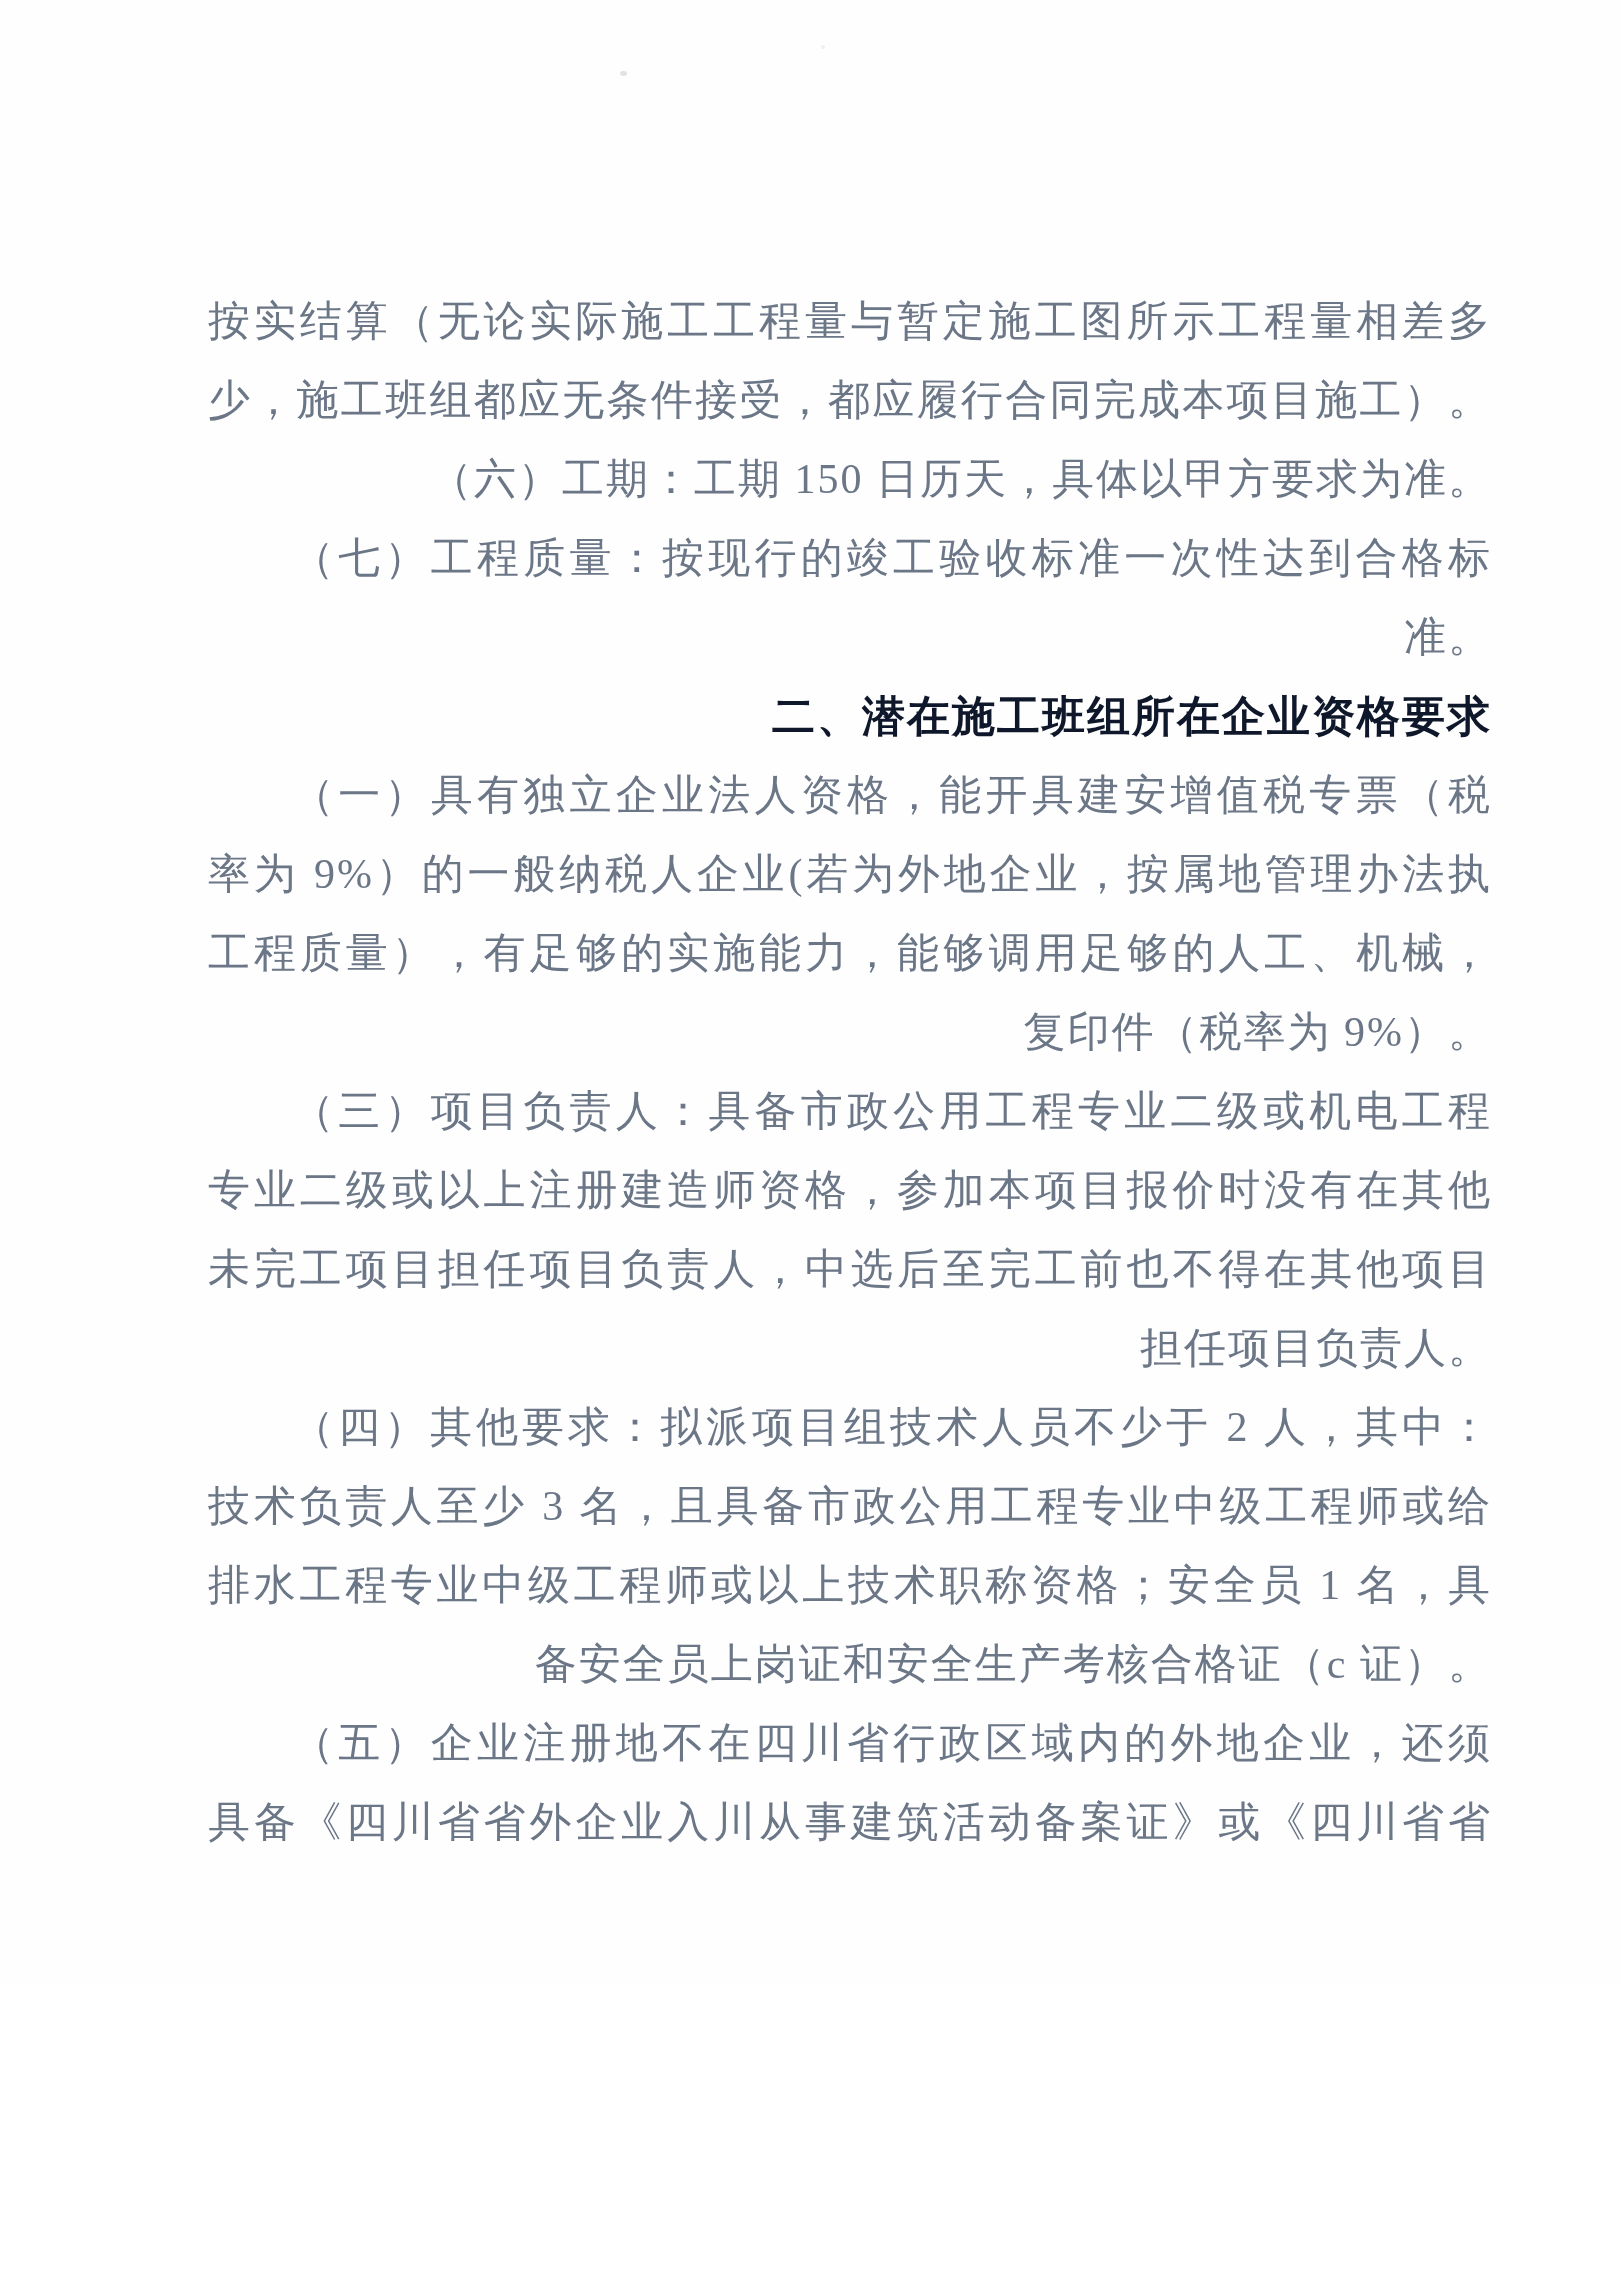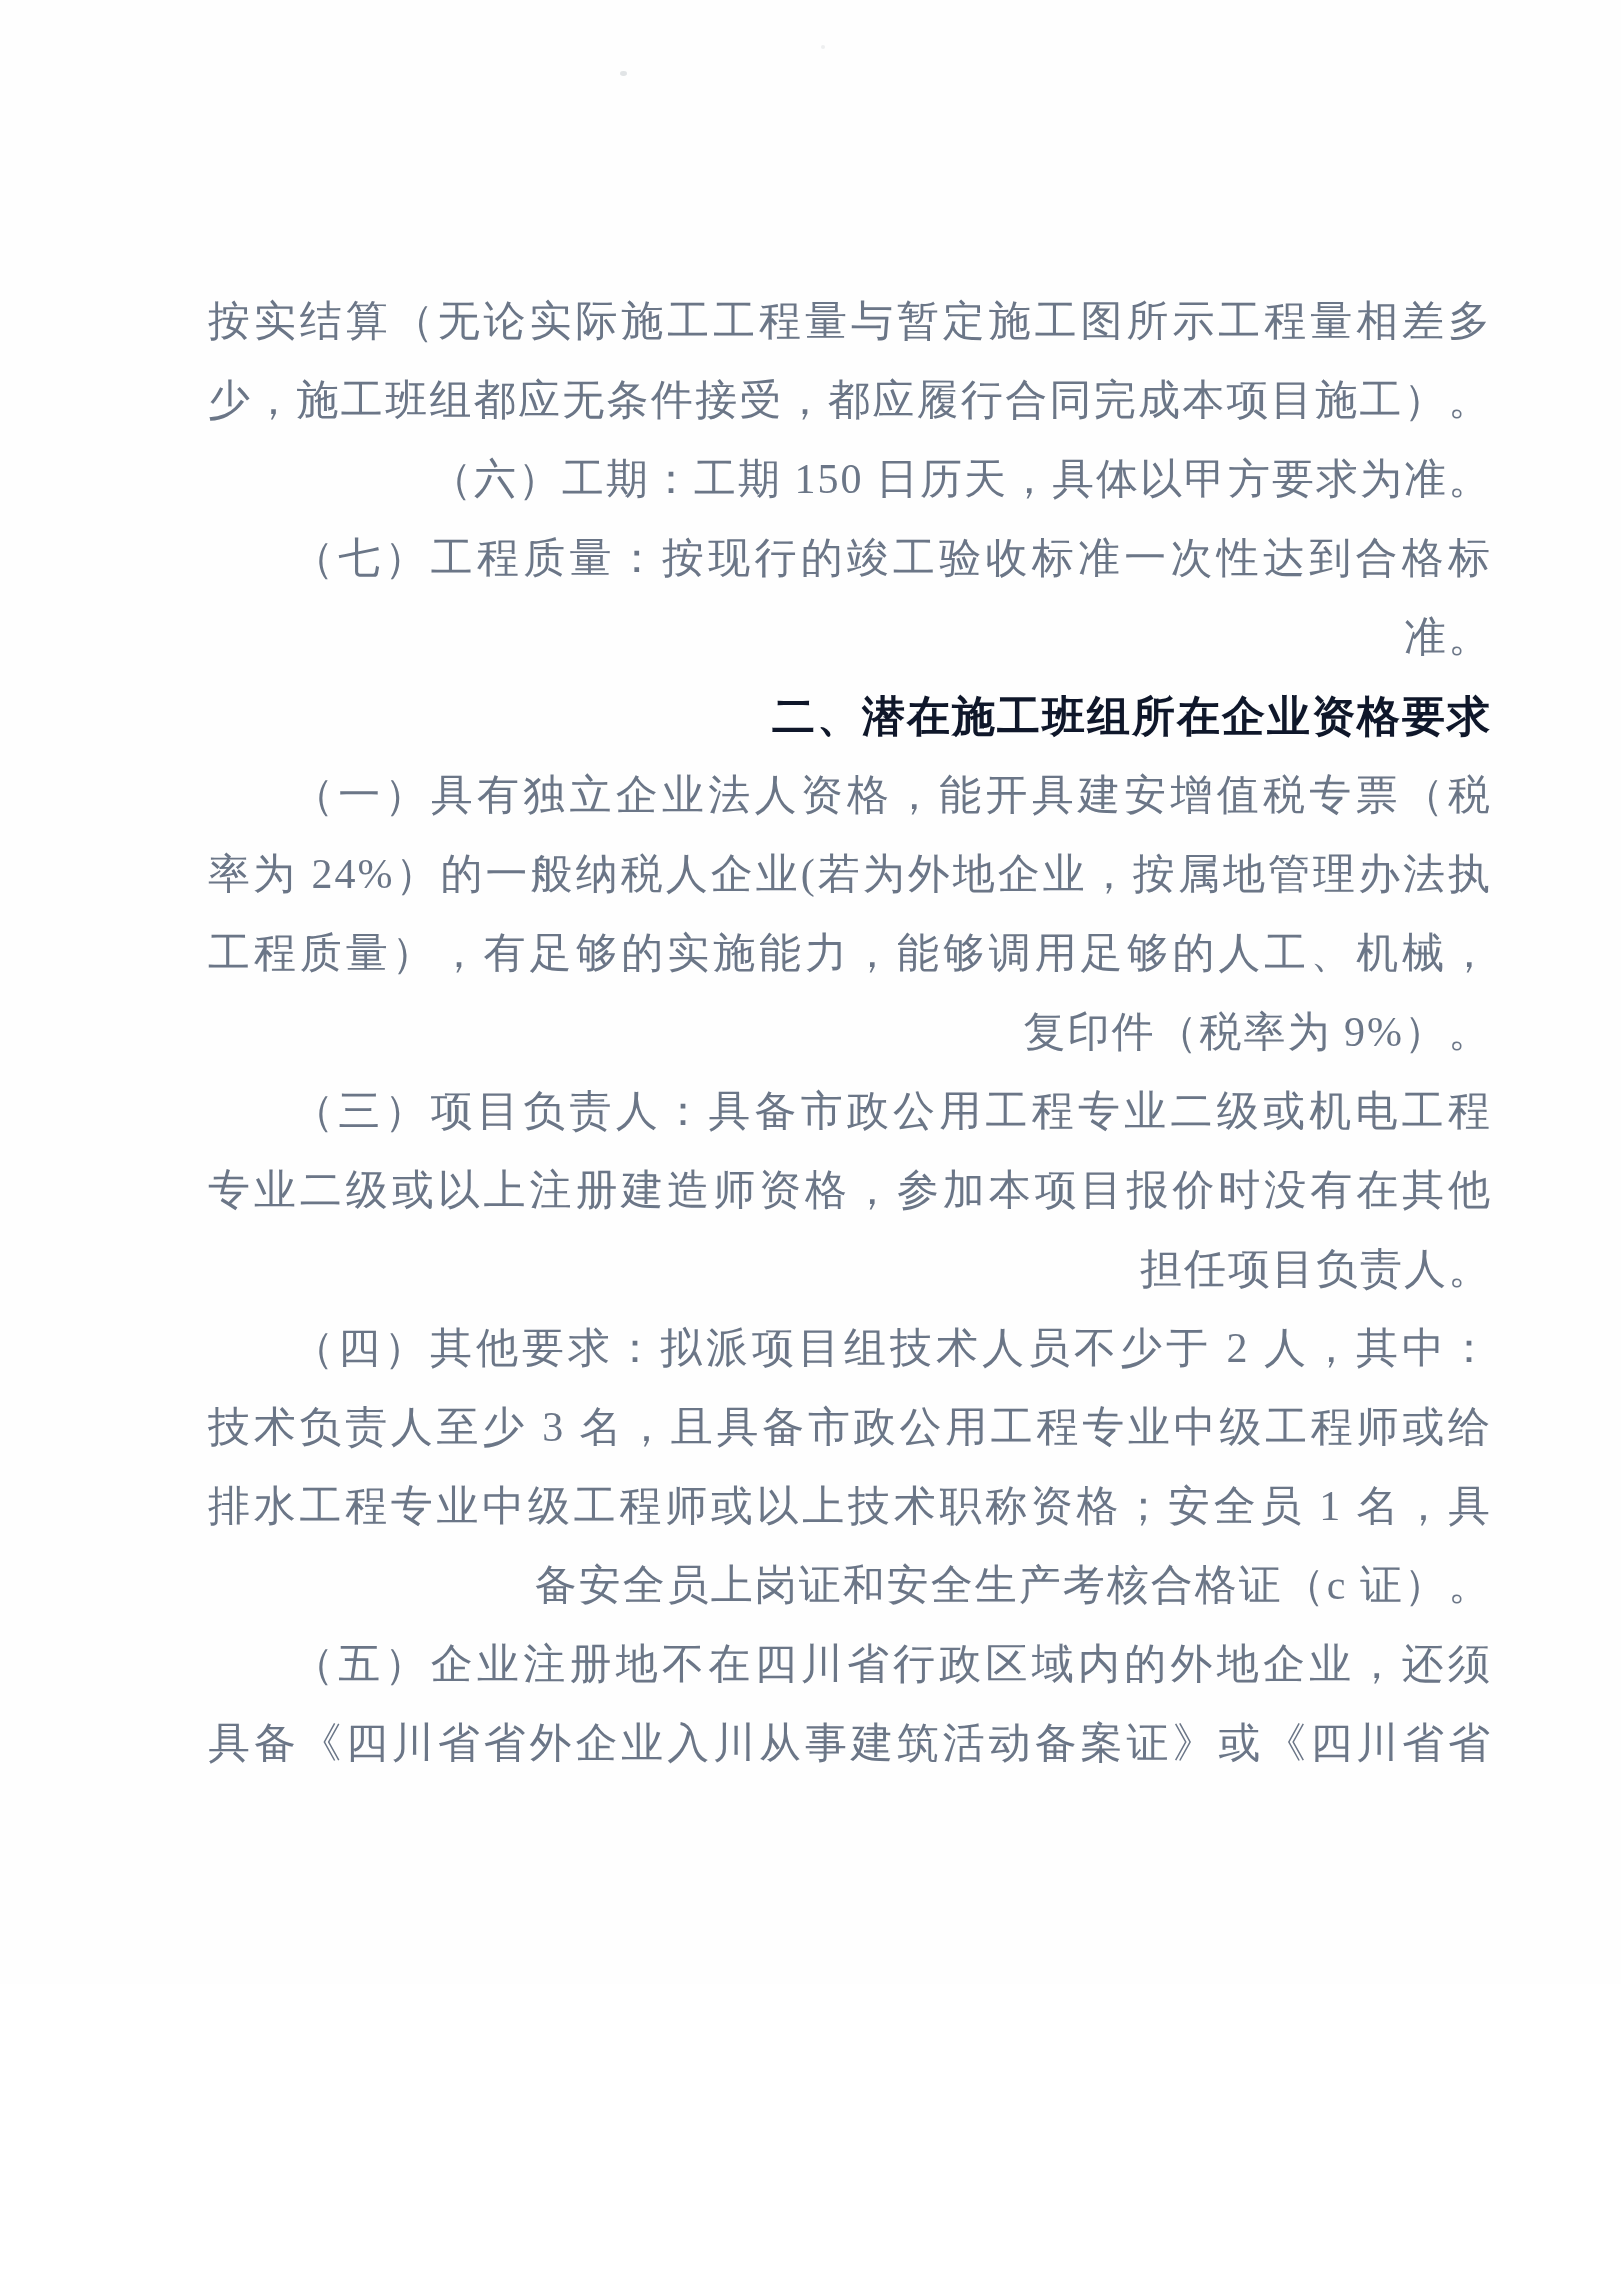--- a/index.html
+++ b/index.html
@@ -72,25 +72,26 @@
   <div class="speck speck-2"></div>
 
   <div class="textblock">
     <div class="line j">按实结算（无论实际施工工程量与暂定施工图所示工程量相差多</div>
     <div class="line j">少，施工班组都应无条件接受，都应履行合同完成本项目施工）。</div>
     <div class="line indent2">（六）工期：工期 150 日历天，具体以甲方要求为准。</div>
     <div class="line indent2 j">（七）工程质量：按现行的竣工验收标准一次性达到合格标</div>
     <div class="line">准。</div>
     <div class="line heading">二、潜在施工班组所在企业资格要求</div>
     <div class="line indent2 j">（一）具有独立企业法人资格，能开具建安增值税专票（税</div>
-    <div class="line j">率为 24%）的一般纳税人企业(若为外地企业，按属地管理办法执</div>
+    <div class="line j">率为 9%）的一般纳税人企业(若为外地企业，按属地管理办法执</div>
     <div class="line j">工程质量），有足够的实施能力，能够调用足够的人工、机械，</div>
     <div class="line">复印件（税率为 9%）。</div>
     <div class="line indent2 j">（三）项目负责人：具备市政公用工程专业二级或机电工程</div>
     <div class="line j">专业二级或以上注册建造师资格，参加本项目报价时没有在其他</div>
+    <div class="line j">未完工项目担任项目负责人，中选后至完工前也不得在其他项目</div>
     <div class="line">担任项目负责人。</div>
     <div class="line indent2 j">（四）其他要求：拟派项目组技术人员不少于 2 人，其中：</div>
     <div class="line j">技术负责人至少 3 名，且具备市政公用工程专业中级工程师或给</div>
     <div class="line j">排水工程专业中级工程师或以上技术职称资格；安全员 1 名，具</div>
     <div class="line">备安全员上岗证和安全生产考核合格证（c 证）。</div>
     <div class="line indent2 j">（五）企业注册地不在四川省行政区域内的外地企业，还须</div>
     <div class="line j">具备《四川省省外企业入川从事建筑活动备案证》或《四川省省</div>
   </div>
 
   <div class="pagenum">2</div>

